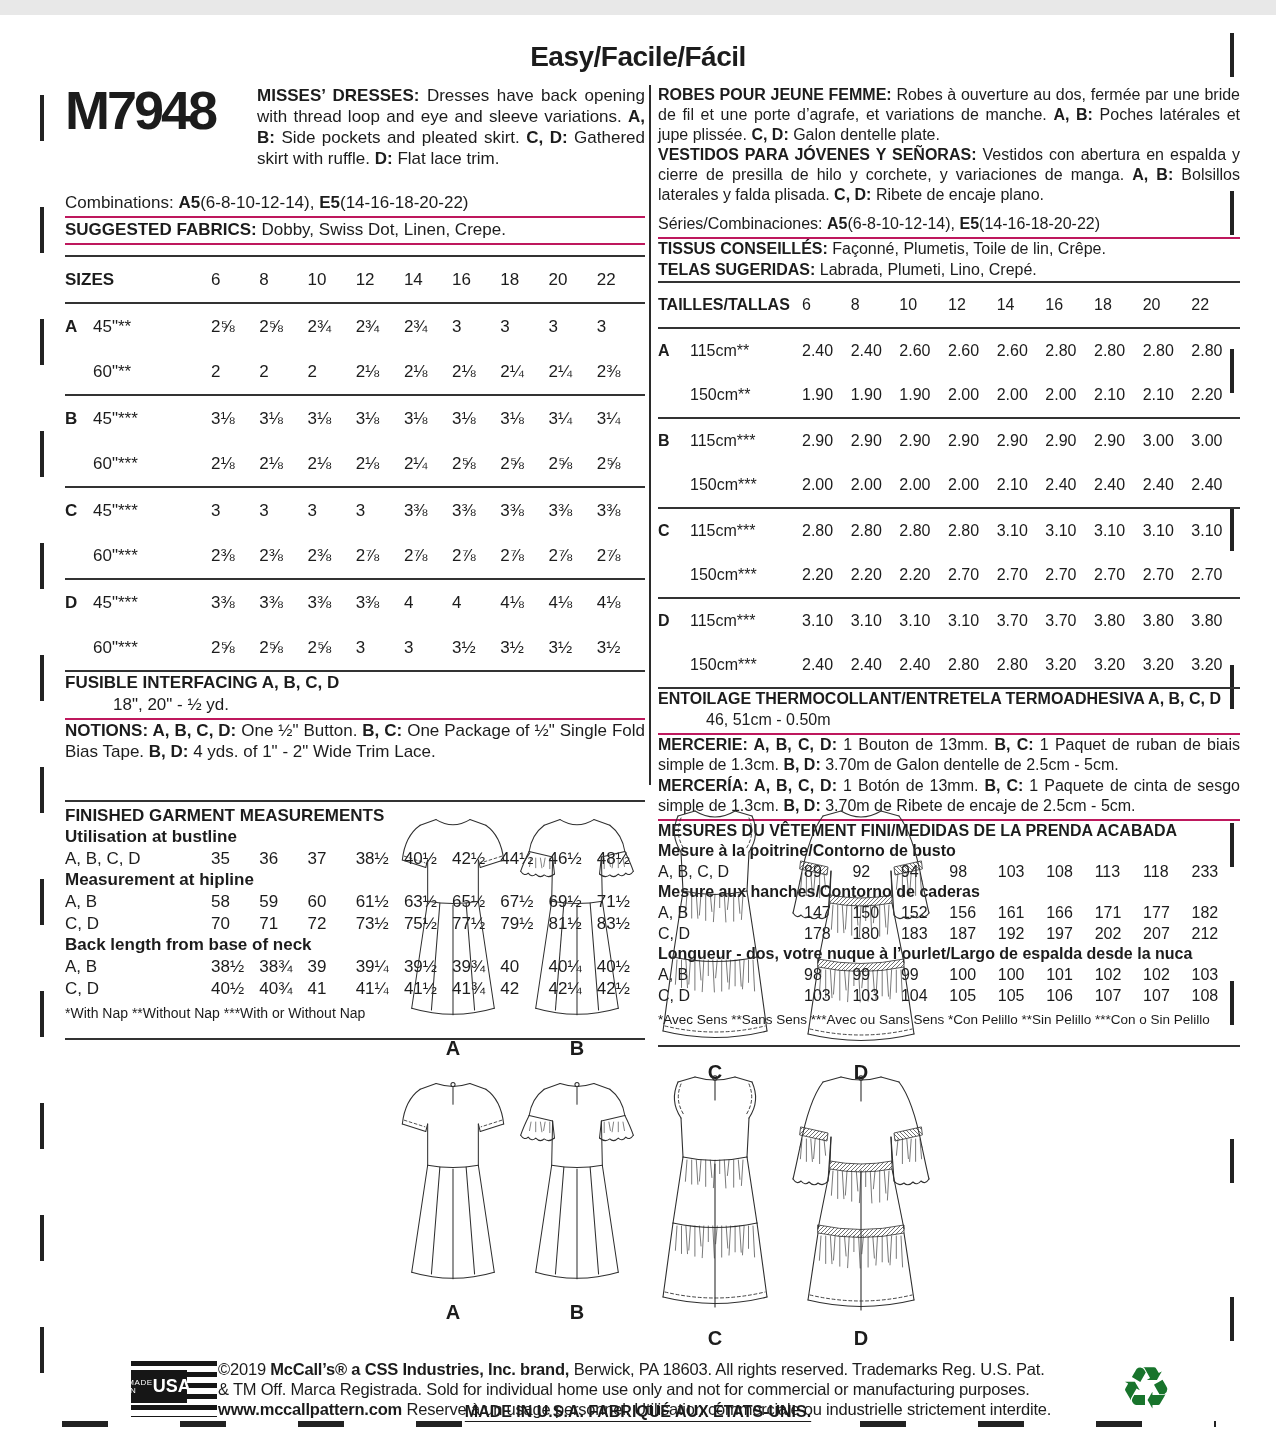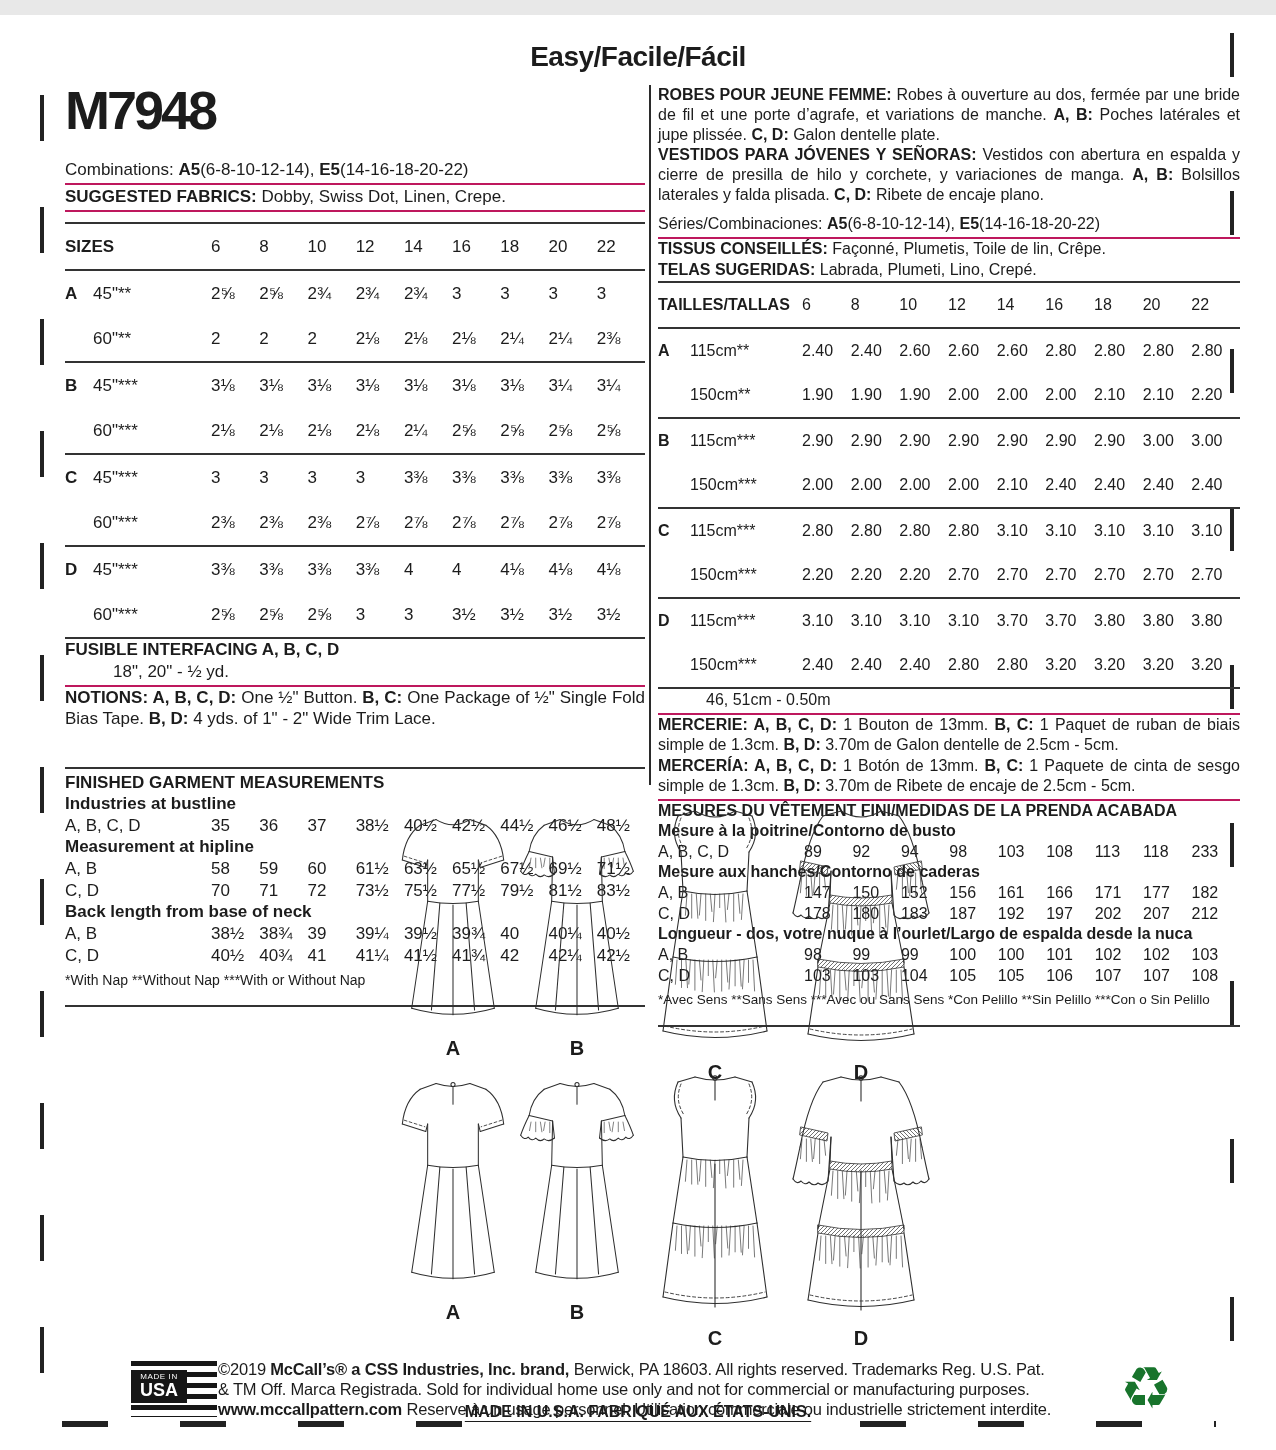--- a/index.html
+++ b/index.html
@@ -52,21 +52,21 @@
   .fig-label{font-weight:bold;font-size:20px;margin-top:4px;}
 
   
   .footer-text{position:absolute;left:218px;top:1344px;width:905px;font-size:16.5px;
                line-height:20px;letter-spacing:-0.2px;}
   .made-line{position:absolute;left:0;right:0;top:1388px;text-align:center;font-weight:bold;
              font-size:16px;text-decoration:underline;text-underline-offset:4px;}
   .usa-logo{position:absolute;left:131px;top:1346px;width:86px;height:56px;
     background:repeating-linear-gradient(to bottom,#161616 0 5px,#fff 5px 11px);}
   .usa-box{position:absolute;left:0;top:9px;width:56px;height:33px;background:#161616;color:#fff;
-    display:flex;flex-direction:column;align-items:center;justify-content:center;}
+    display:flex;flex-direction:row;align-items:center;justify-content:center;}
   .usa-top{font-size:8px;letter-spacing:0.6px;line-height:1;}
   .usa-main{font-size:18px;font-weight:bold;line-height:1.05;}
   .recycle{position:absolute;left:1120px;top:1344px;font-size:58px;line-height:1;
            font-family:"DejaVu Sans",sans-serif;}
 </style>
 </head>
 <body>
 
 <div class="page">
 
@@ -82,20 +82,21 @@
   <div class="edge-right"></div>
   <div class="edge-bottom-l"></div>
   <div class="edge-bottom-r"></div>
   <div class="divider"></div>
 
   <div class="title">Easy/Facile/Fácil</div>
 
   <div class="col col-left">
     <div class="hdr-row">
       <div class="m-number">M7948</div>
+      <div class="desc para"><b>MISSES’ DRESSES: </b>Dresses have back opening with thread loop and eye and sleeve variations. <b>A, B: </b>Side pockets and pleated skirt. <b>C, D: </b>Gathered skirt with ruffle. <b>D: </b>Flat lace trim.</div>
     </div>
     <div class="rule-line">Combinations: <b>A5</b>(6-8-10-12-14), <b>E5</b>(14-16-18-20-22)</div>
     <div class="rule-line"><b>SUGGESTED FABRICS: </b>Dobby, Swiss Dot, Linen, Crepe.</div>
     <div class="ytable">
         <div class="yt-row yt-head">
           <span class="yt-span"><b>SIZES</b></span>
           <span>6</span>
           <span>8</span>
           <span>10</span>
           <span>12</span>
@@ -209,21 +210,21 @@
           <span>3½</span>
           <span>3½</span>
         </div>
       </div>
     <div class="m-head">FUSIBLE INTERFACING A, B, C, D</div>
     <div class="rule-line indent">18", 20" - ½ yd.</div>
     <div class="para"><b>NOTIONS: A, B, C, D: </b>One ½" Button. <b>B, C: </b>One Package of ½" Single Fold Bias Tape. <b>B, D: </b>4 yds. of 1" - 2" Wide Trim Lace.</div>
     <div class="gap38"></div>
     <div class="fin">
         <div class="m-title">FINISHED GARMENT MEASUREMENTS</div>
-        <div class="m-head">Industries at bustline</div>
+        <div class="m-head">Utilisation at bustline</div>
         <div class="m-row">
           <span>A, B, C, D</span>
           <span>35</span>
           <span>36</span>
           <span>37</span>
           <span>38½</span>
           <span>40½</span>
           <span>42½</span>
           <span>44½</span>
           <span>46½</span>
@@ -401,20 +402,21 @@
           <span>2.40</span>
           <span>2.40</span>
           <span>2.80</span>
           <span>2.80</span>
           <span>3.20</span>
           <span>3.20</span>
           <span>3.20</span>
           <span>3.20</span>
         </div>
       </div>
+    <div class="m-head">ENTOILAGE THERMOCOLLANT/ENTRETELA TERMOADHESIVA A, B, C, D</div>
     <div class="rule-line indent">46, 51cm - 0.50m</div>
     <div class="para"><b>MERCERIE: A, B, C, D: </b>1 Bouton de 13mm. <b>B, C: </b>1 Paquet de ruban de biais simple de 1.3cm. <b>B, D: </b>3.70m de Galon dentelle de 2.5cm - 5cm.</div>
     <div class="rule-line para"><b>MERCERÍA: A, B, C, D: </b>1 Botón de 13mm. <b>B, C: </b>1 Paquete de cinta de sesgo simple de 1.3cm. <b>B, D: </b>3.70m de Ribete de encaje de 2.5cm - 5cm.</div>
     <div>
         <div class="m-title">MESURES DU VÊTEMENT FINI/MEDIDAS DE LA PRENDA ACABADA</div>
         <div class="m-head">Mesure à la poitrine/Contorno de busto</div>
         <div class="m-row">
           <span>A, B, C, D</span>
           <span>89</span>
           <span>92</span>

